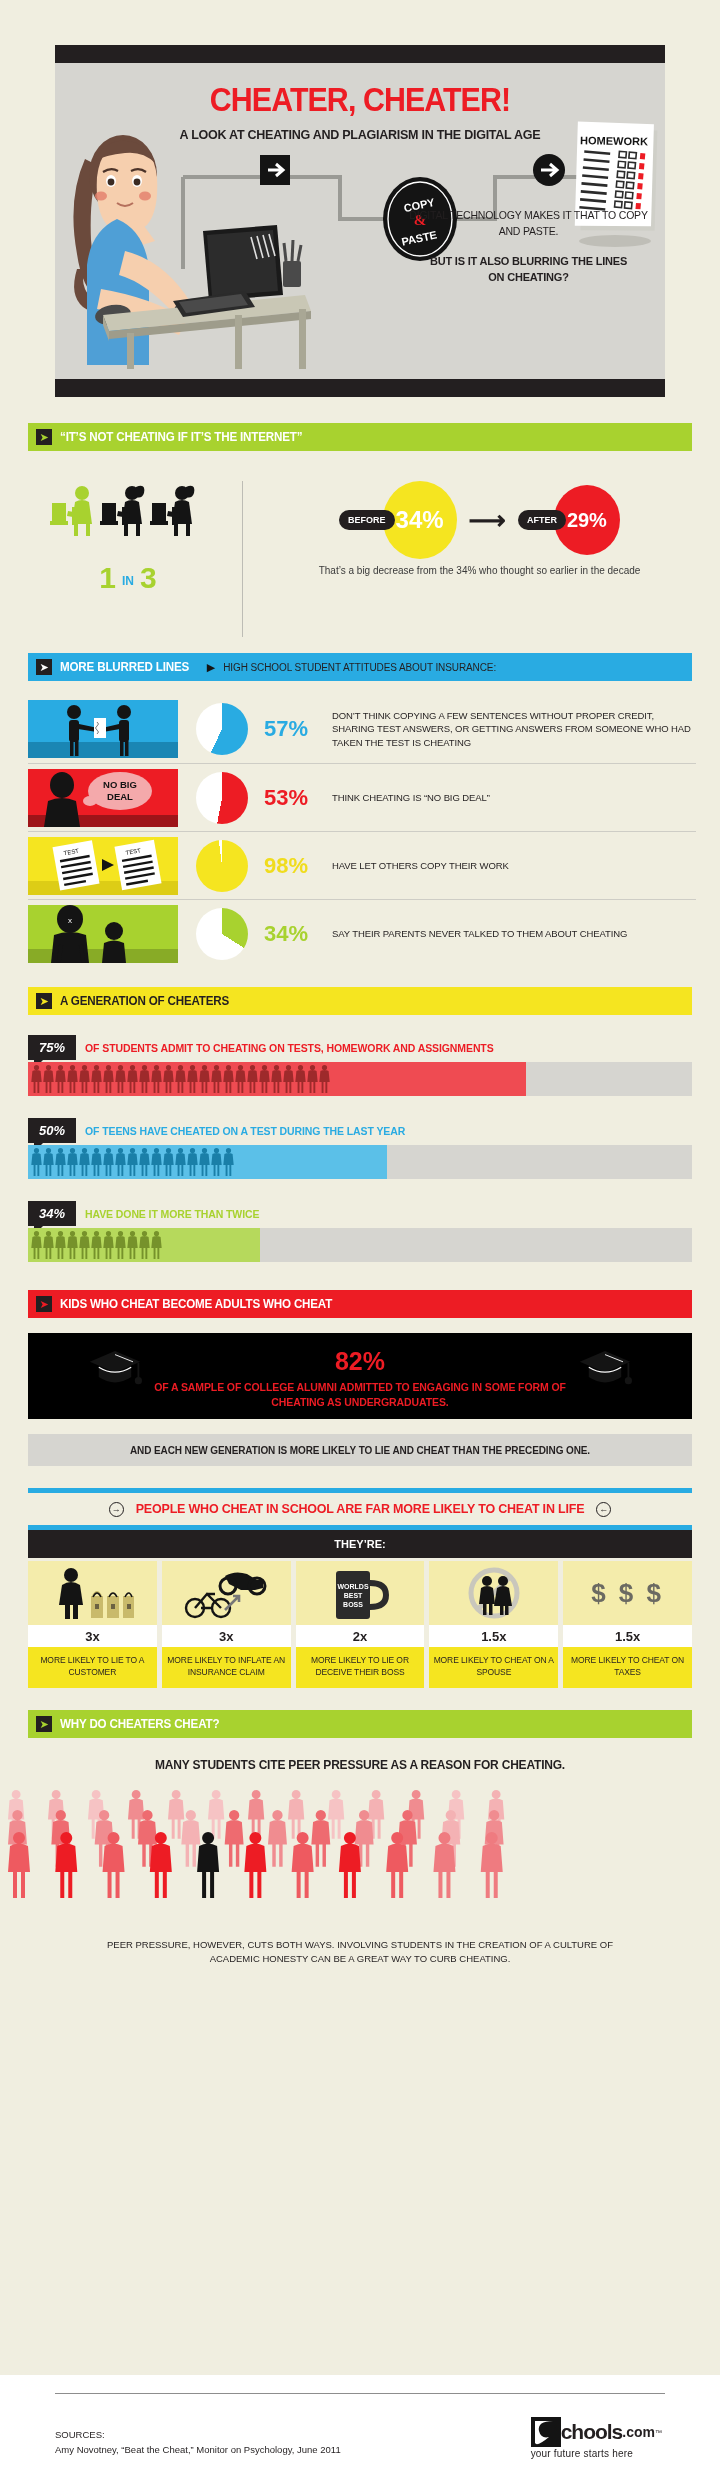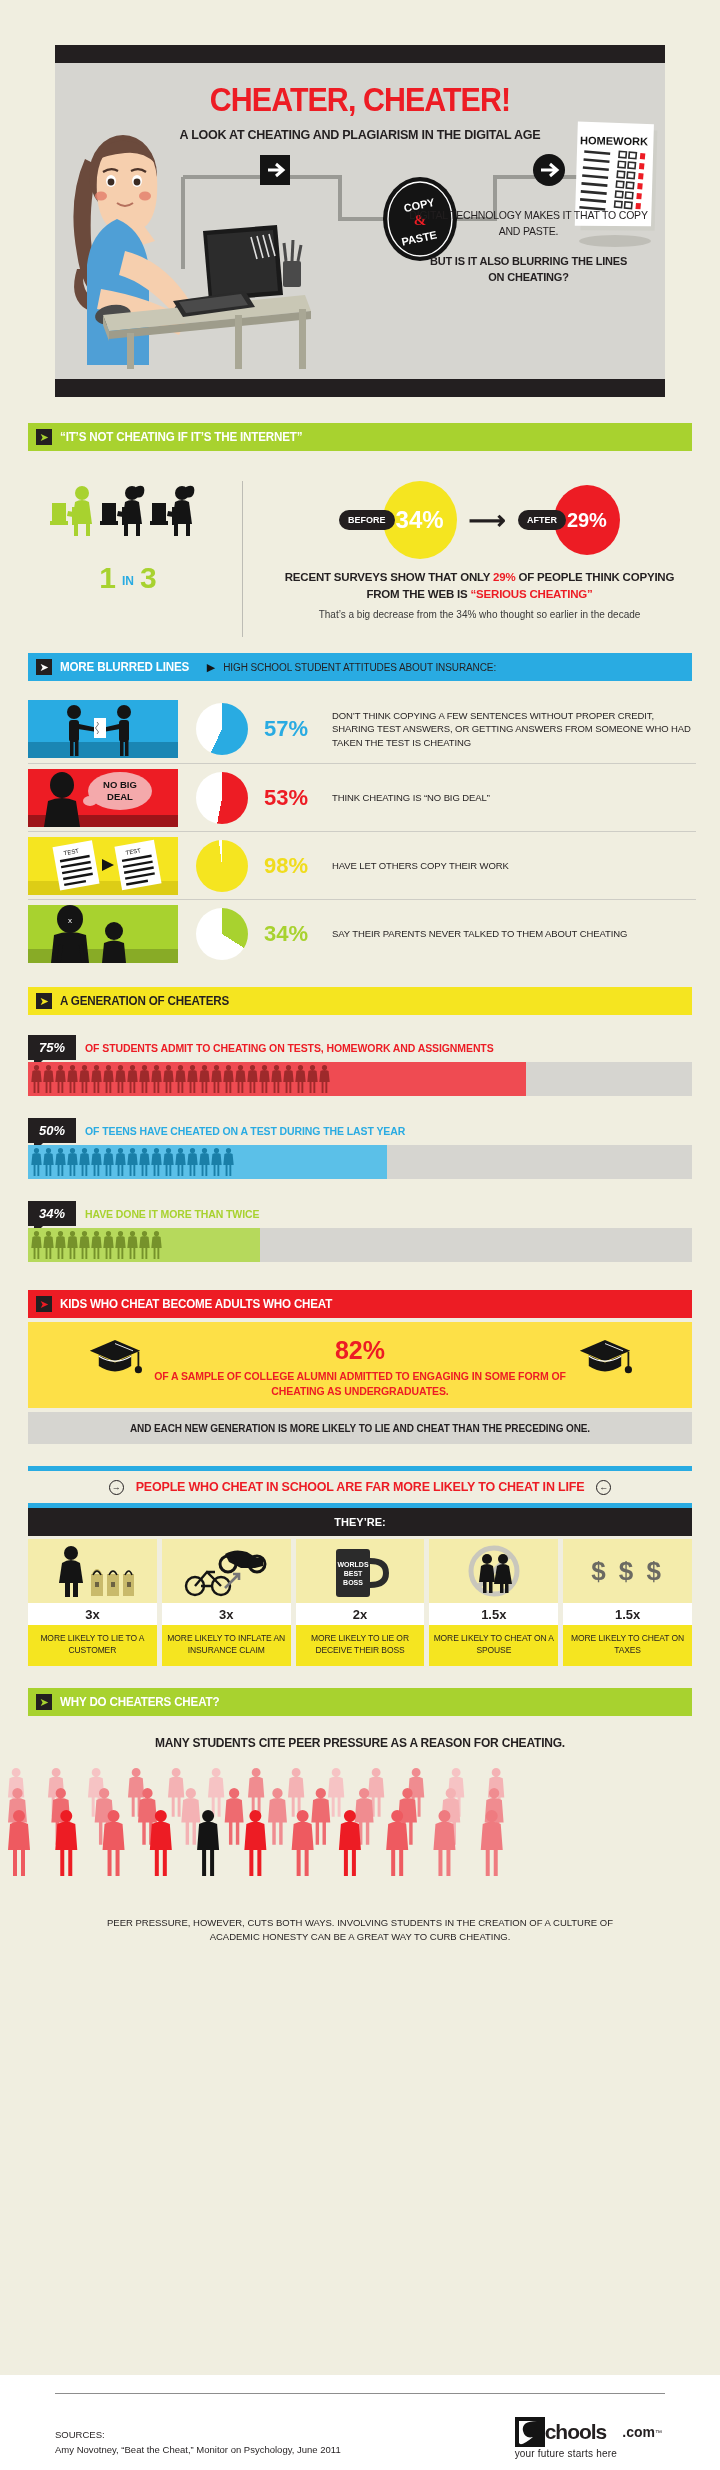--- a/index.html
+++ b/index.html
@@ -99,21 +99,21 @@
     content:""; position:absolute; left:6px; bottom:-9px;
     border-left:9px solid #231f20; border-bottom:9px solid transparent;
   }
   .bar-cap { font-size:10.5px; font-weight:bold; letter-spacing:-0.1px;}
   .bar-track { height:34px; background:#d6d5d0; position:relative; }
   .bar-fill { height:34px; position:relative; overflow:hidden; }
   .ppl { display:flex; gap:1px; padding:3px 3px; }
   .ppl span { display:block; width:11px; height:28px; flex:none;}
 
   
-  .grad-block { margin:4px 28px; background:#fde047; padding:14px 0 10px 0; position:relative; height:86px;}
+  .grad-block { margin:15px 28px; background:#000000; padding:14px 0 10px 0; position:relative; height:86px;}
   .grad-cap { position:absolute; left:60px; top:16px; width:54px; height:40px;}
   .grad-cap.right { left:auto; right:60px; }
   .big82 { text-align:center; color:#ed1c24; font-size:25px; font-weight:bold; }
   .grad-txt { text-align:center; color:#ed1c24; font-size:10.5px; font-weight:bold; line-height:15px; margin-top:4px; letter-spacing:-0.1px;}
   .grad-foot { margin:0 28px; background:#d6d5d0; height:32px; display:flex; align-items:center; justify-content:center;
                font-size:10px; font-weight:bold; letter-spacing:-0.1px;}
 
   
   .life-head { margin:0 28px; }
   .life-rule { height:5px; background:#29abe2; }
@@ -136,21 +136,21 @@
   .why-foot { text-align:center; font-size:9.5px; line-height:14px; margin-top:10px; padding:0 90px; }
 
   
   .footer { position:absolute; left:0; bottom:0; width:720px; height:140px; background:#ffffff; }
   .foot-rule { margin:18px 55px 0 55px; height:1px; background:#8d8d8d; }
   .sources { position:absolute; left:55px; top:52px; font-size:9.5px; line-height:15px; }
   .logo { position:absolute; right:58px; top:42px; text-align:left; }
   .logo-row { display:flex; align-items:center; }
   .logo-mark { width:30px; height:30px; flex:none;}
   .logo-word { font-size:21px; font-weight:bold; letter-spacing:-1px; }
-  .logo-dot { font-size:14px; font-weight:bold;margin-left:16px; }
+  .logo-dot { font-size:14px; font-weight:bold; }
   .logo-tm { font-size:7px; vertical-align:8px; }
   .logo-tag { font-size:10px; margin-top:1px; letter-spacing:0.2px; }
 </style>
 </head>
 <body>
 
 <div class="page">
 
   
   <div class="hero">
@@ -333,23 +333,20 @@
     <div class="sec1-div"></div>
 
     <div class="sec1-right">
       <div class="circles">
         <div class="pill">BEFORE</div>
         <div class="circ y">34%</div>
         <div class="arrow-mid">⟶</div>
         <div class="pill">AFTER</div>
         <div class="circ r">29%</div>
       </div>
-      <div class="sec1-stat">
-        <span>RECENT SURVEYS SHOW THAT ONLY </span><span class="rd">29%</span><span> OF PEOPLE THINK COPYING FROM THE WEB IS </span><span class="rd">“SERIOUS CHEATING”</span>
-      </div>
       <div class="sec1-note">That’s a big decrease from the 34% who thought so earlier in the decade</div>
     </div>
   </div>
 
   
   <div style="height:16px"></div>
   <div class="banner b-blue">
     <span class="ico">➤</span>
     <span class="ttl" style="color:#fff">MORE BLURRED LINES</span>
     <span style="font-size:11px;color:#141414">▶</span>

